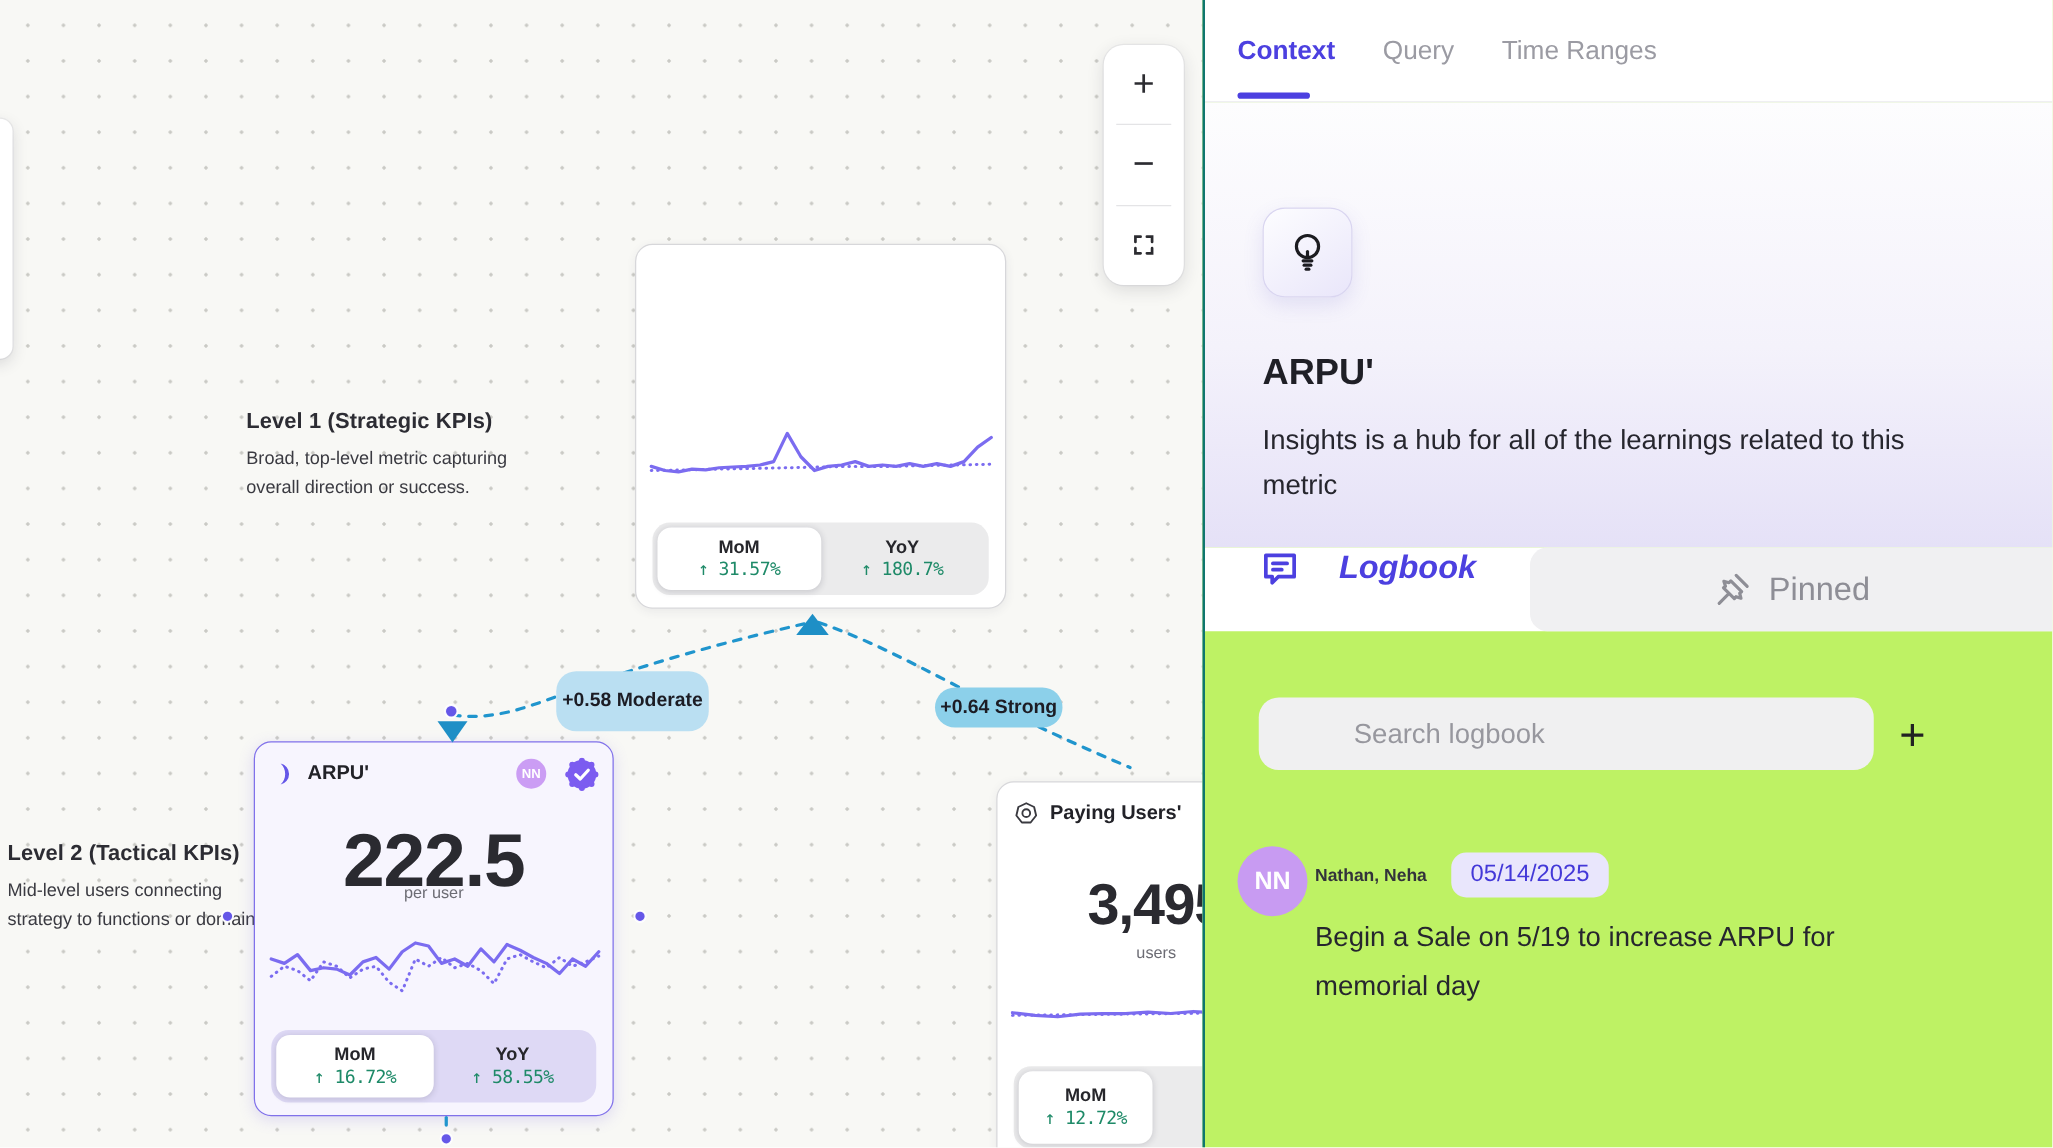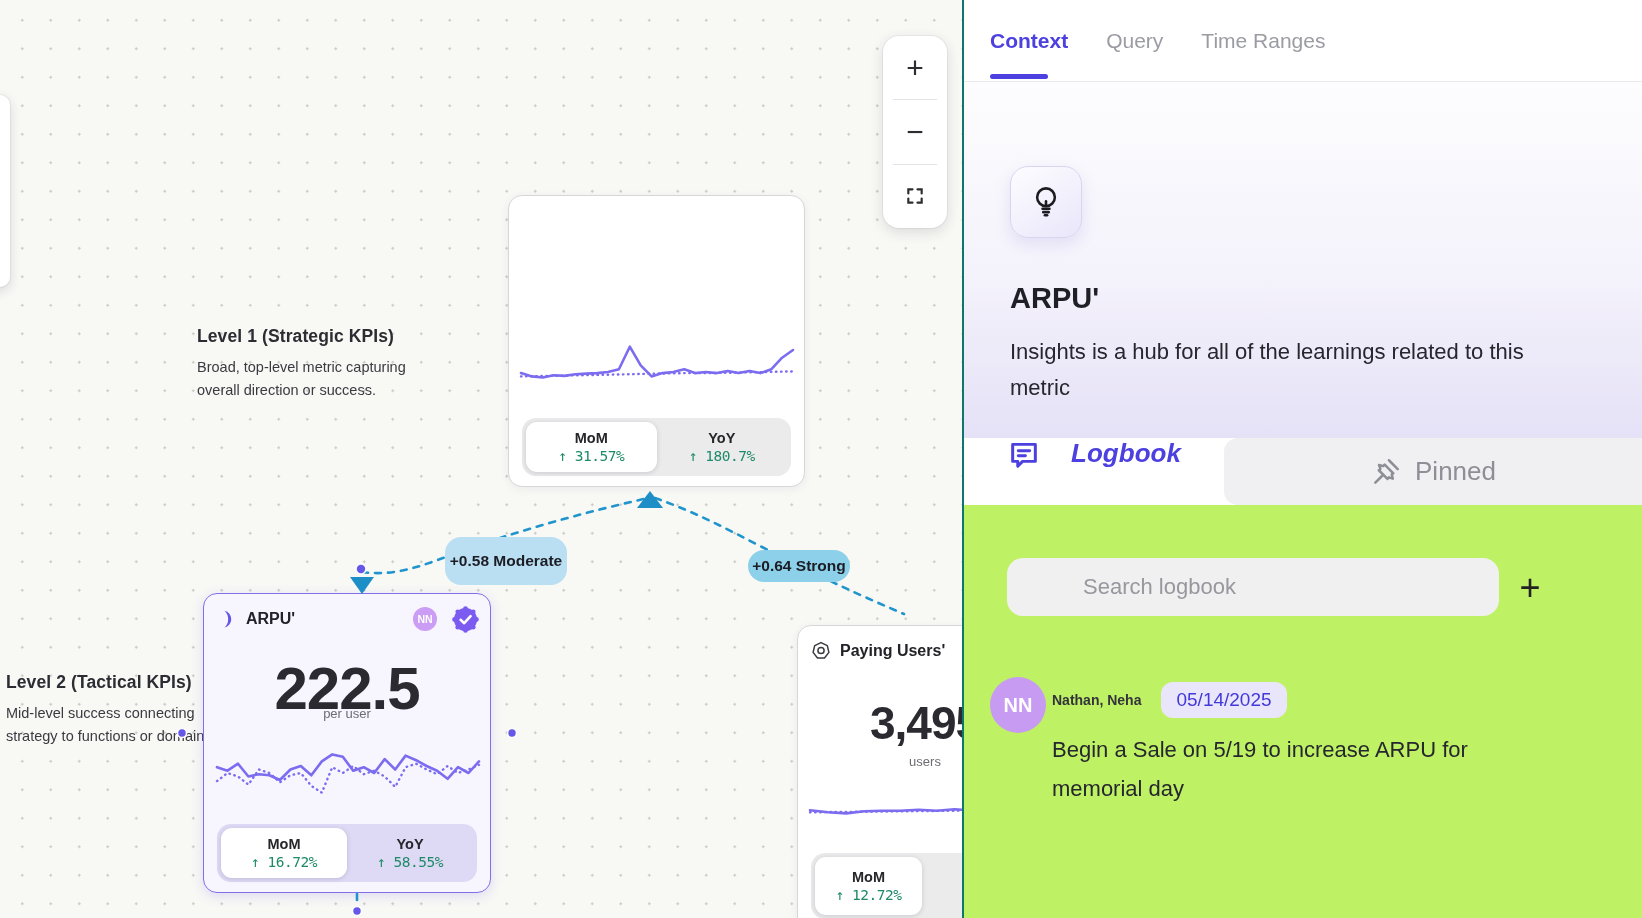--- a/index.html
+++ b/index.html
@@ -163,21 +163,21 @@
       </button>
     </div>
 
     <div class="lvl lvl1">
       <h3>Level 1 (Strategic KPIs)</h3>
       <p><span>Broad, top-level metric capturing</span><br>
       <span>overall direction or success.</span></p>
     </div>
     <div class="lvl lvl2">
       <h3>Level 2 (Tactical KPIs)</h3>
-      <p><span>Mid-level success connecting</span><br>
+      <p><span>Mid-level users connecting</span><br>
       <span>strategy to functions or domains</span></p>
     </div>
 
     <div class="card card-revenue">
       <svg class="spark" style="left:12px; top:143px;" width="272" height="55">
           <polyline points="0.0,37.4 27.2,36.9 54.4,36.3 81.6,35.8 108.8,35.2 136.0,34.6 163.2,34.1 190.4,34.1 217.6,33.5 244.8,33.0 272.0,32.4" class="spark-dotted"></polyline>
           <polyline points="0.0,34.1 10.9,37.4 21.8,38.5 32.6,36.3 43.5,36.9 54.4,35.2 65.3,34.6 76.2,34.1 87.0,33.0 97.9,30.3 108.8,7.7 119.7,26.4 130.6,37.4 141.4,34.1 152.3,33.0 163.2,30.3 174.1,34.1 185.0,33.0 195.8,34.1 206.7,31.9 217.6,34.1 228.5,31.9 239.4,34.1 250.2,30.3 261.1,18.7 272.0,11.0" class="spark-solid"></polyline>
         </svg>
       <div class="toggle">
         <div class="toggle-cell active">

